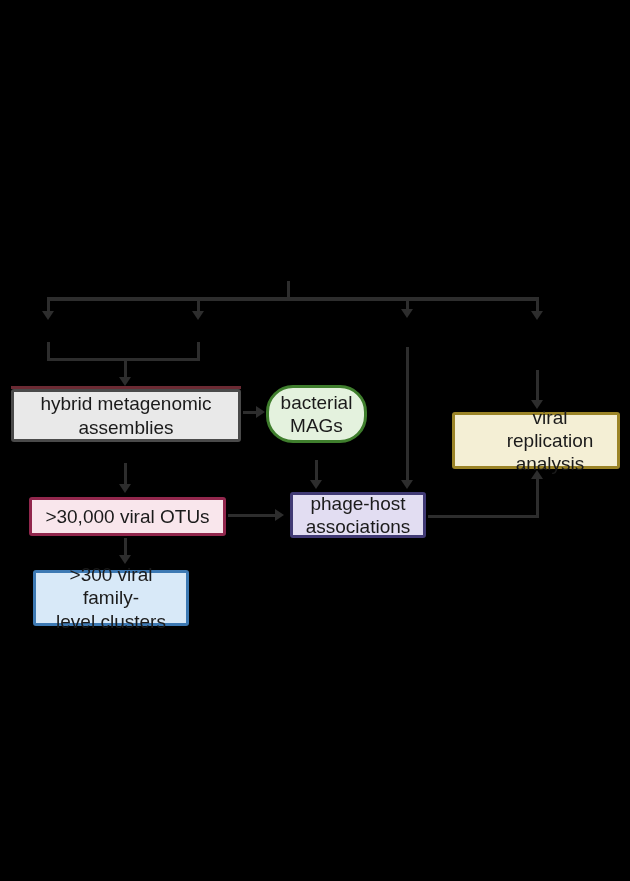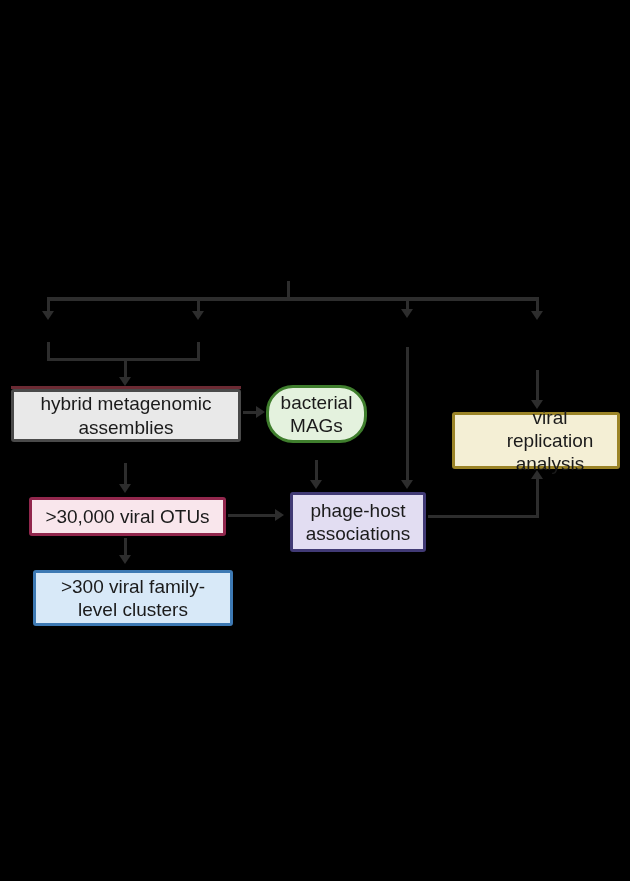--- a/index.html
+++ b/index.html
@@ -75,30 +75,30 @@
   <div class="head down" style="left:119px;top:484px"></div>
 
   <div class="node" style="left: 29px; top: 497px; width: 197px; height: 39px; background: rgb(249, 230, 236); border-color: rgb(146, 39, 77);">&gt;30,000 viral OTUs</div>
 
   <div class="seg" style="left:315px;top:460px;width:3px;height:20px"></div>
   <div class="head down" style="left:310px;top:480px"></div>
 
   <div class="seg" style="left:406px;top:347px;width:3px;height:133px"></div>
   <div class="head down" style="left:401px;top:480px"></div>
 
-  <div class="node" style="left: 290px; top: 492px; width: 136px; height: 60px; background: rgb(226, 221, 242); border-color: rgb(65, 58, 117);">phage-host
+  <div class="node" style="left: 290px; top: 492px; width: 136px; height: 46px; background: rgb(226, 221, 242); border-color: rgb(65, 58, 117);">phage-host
 associations</div>
 
   <div class="seg" style="left:228px;top:514px;width:47px;height:3px"></div>
   <div class="head right" style="left:275px;top:509px"></div>
 
   <div class="seg" style="left:124px;top:538px;width:3px;height:17px"></div>
   <div class="head down" style="left:119px;top:555px"></div>
 
-  <div class="node" style="left: 33px; top: 570px; width: 200px; height: 56px; background: rgb(216, 233, 248); border-color: rgb(61, 121, 179);">&gt;300 viral family-
+  <div class="node" style="left: 33px; top: 570px; width: 156px; height: 56px; background: rgb(216, 233, 248); border-color: rgb(61, 121, 179);">&gt;300 viral family-
 level clusters</div>
 
   <div class="seg" style="left:536px;top:370px;width:3px;height:30px"></div>
   <div class="head down" style="left:531px;top:400px"></div>
 
   <div class="node" style="left: 452px; top: 412px; width: 168px; height: 57px; background: rgb(244, 239, 213); border-color: rgb(155, 132, 39); padding-left: 32px;">viral replication
 analysis</div>
 
   <div class="seg" style="left:428px;top:515px;width:111px;height:3px"></div>
   <div class="seg" style="left:536px;top:479px;width:3px;height:39px"></div>

